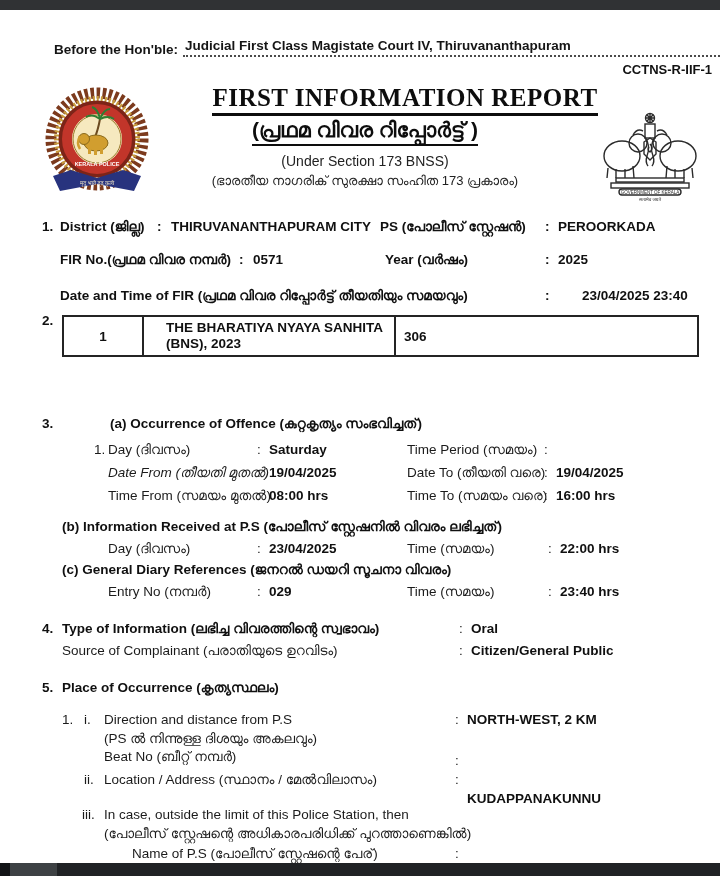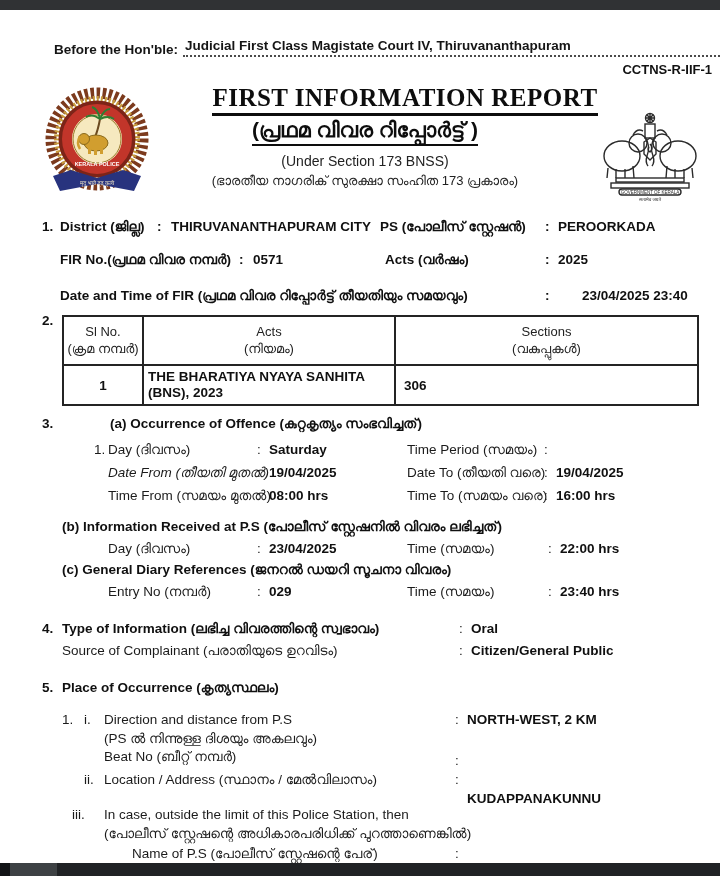--- a/index.html
+++ b/index.html
@@ -32,21 +32,21 @@
   .emblem{position:absolute;}
   
   .acts{position:absolute;left:62px;top:315px;width:637px;border:2px solid #242424;box-sizing:border-box;}
   .grid{display:grid;grid-template-columns:80px 252px 1fr;}
   .hrow{border-bottom:2px solid #242424;}
   .cell{border-right:2px solid #242424;box-sizing:border-box;}
   .cell:last-child{border-right:none;}
   .hcell{padding:6px 2px 7px;text-align:center;font-size:13px;color:#222;line-height:17px;}
   .dcell{min-height:38px;display:flex;align-items:center;font-weight:700;font-size:13.5px;color:#101010;}
   .dcell.center{justify-content:center;}
-  .dcell.acts-name{padding:2px 4px 2px 4px;line-height:16px;white-space:normal;}
+  .dcell.acts-name{padding:2px 4px 2px 22px;line-height:16px;white-space:normal;}
   .dcell.secs{padding-left:8px;}
 </style>
 </head>
 <body>
 
 <div id="page">
 
   <div class="top-bar"></div>
 
   <div class="court-row">
@@ -116,44 +116,30 @@
   <span class="t b" style="left:60px;top:218px;">District (ജില്ല)</span>
   <span class="t b" style="left:157px;top:218px;">:</span>
   <span class="t b" style="left:171px;top:218px;">THIRUVANANTHAPURAM CITY</span>
   <span class="t b" style="left:380px;top:218px;">PS (പോലീസ് സ്റ്റേഷൻ)</span>
   <span class="t b" style="left:545px;top:218px;">:</span>
   <span class="t b" style="left:558px;top:218px;">PEROORKADA</span>
 
   <span class="t b" style="left:60px;top:251px;">FIR No.(പ്രഥമ വിവര നമ്പർ)</span>
   <span class="t b" style="left:239px;top:251px;">:</span>
   <span class="t b" style="left:253px;top:251px;">0571</span>
-  <span class="t b" style="left:385px;top:251px;">Acts (വർഷം)</span>
+  <span class="t b" style="left:385px;top:251px;">Year (വർഷം)</span>
   <span class="t b" style="left:545px;top:251px;">:</span>
   <span class="t b" style="left:558px;top:251px;">2025</span>
 
   <span class="t b" style="left:60px;top:287px;">Date and Time of FIR (പ്രഥമ വിവര റിപ്പോർട്ട് തീയതിയും സമയവും)</span>
   <span class="t b" style="left:545px;top:287px;">:</span>
   <span class="t b" style="left:558px;top:287px;margin-left:24px;">23/04/2025 23:40</span>
 
   <span class="t b" style="left:42px;top:312px;">2.</span>
   <div class="acts">
-    <div class="grid hrow">
-      <div class="cell hcell">
-        <div>Sl No.</div>
-        <div>(ക്രമ നമ്പർ)</div>
-      </div>
-      <div class="cell hcell">
-        <div>Acts</div>
-        <div>(നിയമം)</div>
-      </div>
-      <div class="cell hcell">
-        <div>Sections</div>
-        <div>(വകുപ്പുകൾ)</div>
-      </div>
-    </div>
     <div class="grid">
       <div class="cell dcell center">1</div>
       <div class="cell dcell acts-name">THE BHARATIYA NYAYA SANHITA (BNS), 2023</div>
       <div class="cell dcell secs">306</div>
     </div>
   </div>
 
   <span class="t b" style="left:42px;top:415px;">3.</span>
   <span class="t b" style="left:62px;top:415px;margin-left:48px;">(a) Occurrence of Offence (കുറ്റകൃത്യം സംഭവിച്ചത്)</span>
 
@@ -214,21 +200,21 @@
   <span class="t" style="left:104px;top:730px;">(PS ൽ നിന്നുള്ള ദിശയും അകലവും)</span>
   <span class="t" style="left:104px;top:748px;">Beat No (ബീറ്റ് നമ്പർ)</span>
   <span class="t" style="left:455px;top:752px;">:</span>
   <span class="t b" style="left:467px;top:752px;"></span>
 
   <span class="t" style="left:84px;top:771px;">ii.</span>
   <span class="t" style="left:104px;top:771px;">Location / Address (സ്ഥാനം / മേൽവിലാസം)</span>
   <span class="t" style="left:455px;top:771px;">:</span>
   <span class="t b" style="left:467px;top:790px;">KUDAPPANAKUNNU</span>
 
-  <span class="t" style="left:72px;top:806px;">iii.</span>
+  <span class="t" style="left:82px;top:806px;">iii.</span>
   <span class="t" style="left:104px;top:806px;">In case, outside the limit of this Police Station, then</span>
   <span class="t" style="left:104px;top:825px;">(പോലീസ് സ്റ്റേഷന്റെ അധികാരപരിധിക്ക് പുറത്താണെങ്കിൽ)</span>
   <span class="t" style="left:132px;top:845px;">Name of P.S (പോലീസ് സ്റ്റേഷന്റെ പേര്)</span>
   <span class="t" style="left:455px;top:845px;">:</span>
   <span class="t b" style="left:467px;top:845px;"></span>
 
   <div class="bottom-bar"></div>
   <div class="bottom-corner"></div>
   <div class="scroll-thumb"></div>
 

